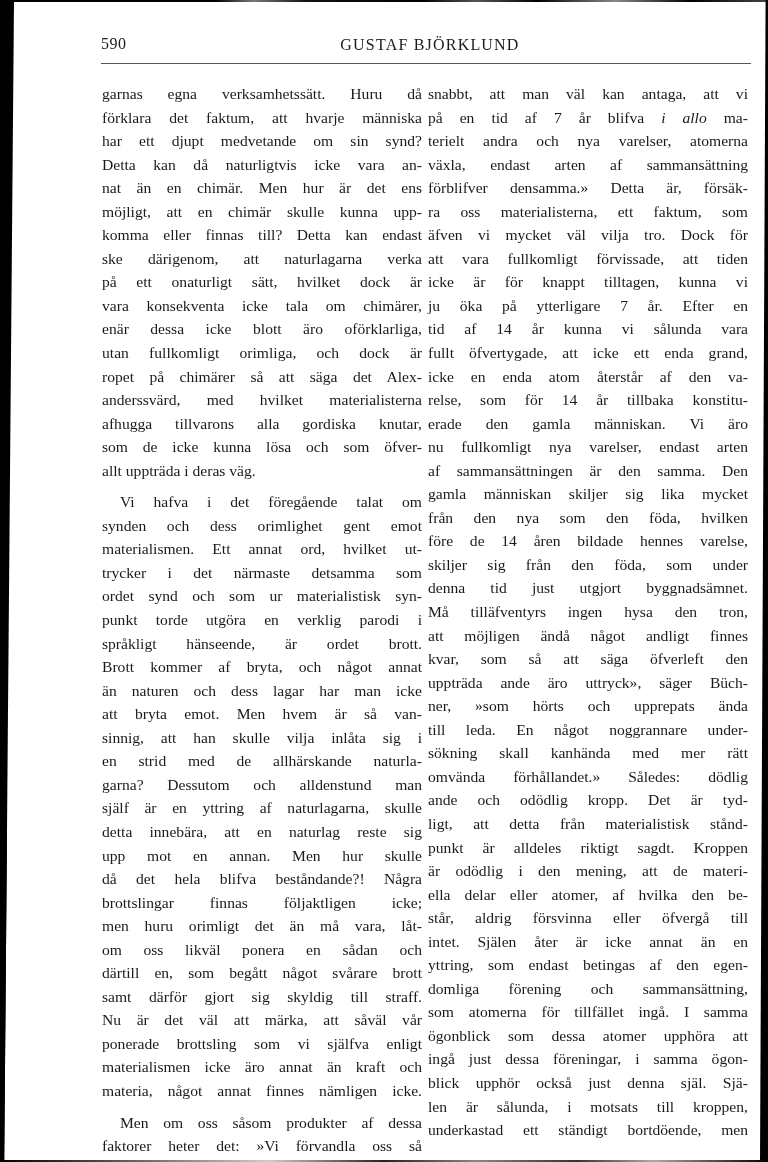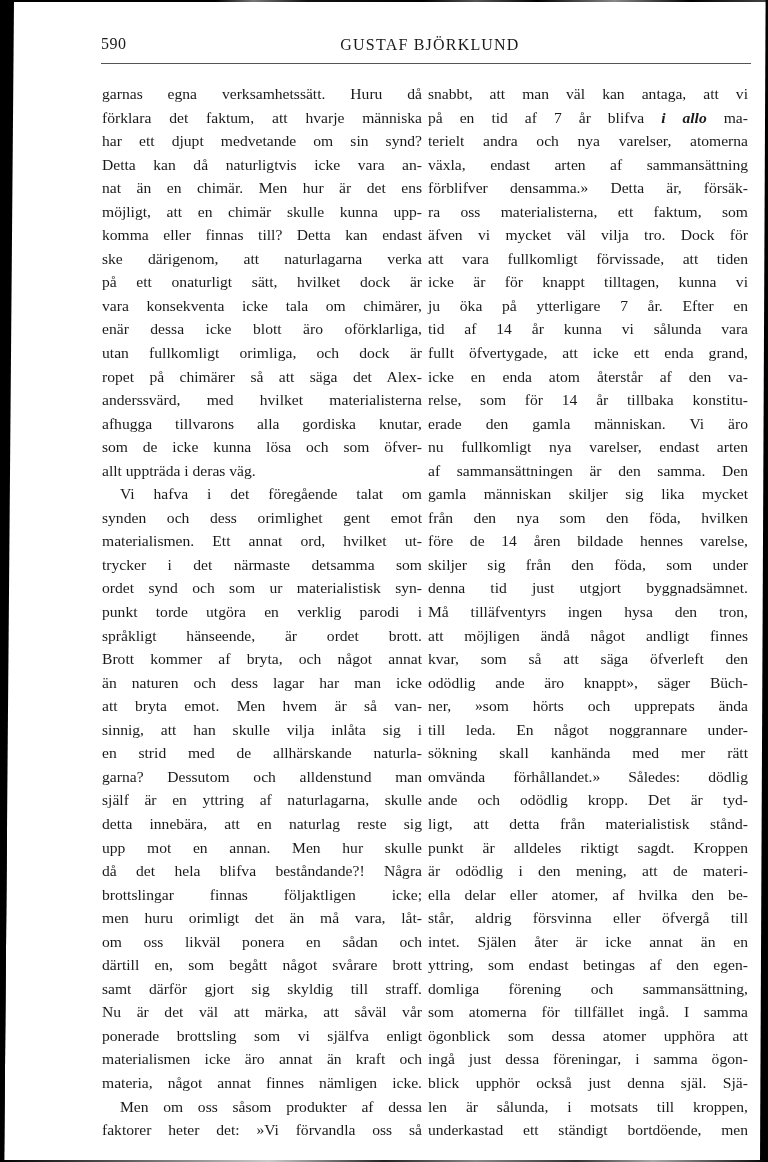--- a/index.html
+++ b/index.html
@@ -99,22 +99,23 @@
     text-align: justify;
     text-align-last: justify;
     height: 23.55px;
     overflow: visible;
   }
   .line.last {
     text-align-last: left;
   }
   .line.indent {
     padding-left: 18px;
-  }
-  .it { font-style: italic; font-weight: bold; }
+    margin-top: 8px;
+  }
+  .it { font-style: italic; }
 </style>
 </head>
 <body>
 
 <div class="scan-edge-top"></div>
 <div class="scan-edge-left"></div>
 <div class="scan-edge-right"></div>
 <div class="scan-edge-bottom"></div>
 
 <div class="page">
@@ -190,21 +191,21 @@
       <span class="line">nu fullkomligt nya varelser, endast arten</span>
       <span class="line">af sammansättningen är den samma.  Den</span>
       <span class="line">gamla människan skiljer sig lika mycket</span>
       <span class="line">från den nya som den föda, hvilken</span>
       <span class="line">före de 14 åren bildade hennes varelse,</span>
       <span class="line">skiljer sig från den föda, som under</span>
       <span class="line">denna tid just utgjort byggnadsämnet.</span>
       <span class="line">Må tilläfventyrs ingen hysa den tron,</span>
       <span class="line">att möjligen ändå något andligt finnes</span>
       <span class="line">kvar, som så att säga öfverleft den</span>
-      <span class="line">odödlig ande äro knappt», säger Büch-</span>
+      <span class="line">uppträda ande äro uttryck», säger Büch-</span>
       <span class="line">ner, »som hörts och upprepats ända</span>
       <span class="line">till leda.  En något noggrannare under-</span>
       <span class="line">sökning skall kanhända med mer rätt</span>
       <span class="line">omvända förhållandet.»  Således: dödlig</span>
       <span class="line">ande och odödlig kropp.  Det är tyd-</span>
       <span class="line">ligt, att detta från materialistisk stånd-</span>
       <span class="line">punkt är alldeles riktigt sagdt.  Kroppen</span>
       <span class="line">är odödlig i den mening, att de materi-</span>
       <span class="line">ella delar eller atomer, af hvilka den be-</span>
       <span class="line">står, aldrig försvinna eller öfvergå till</span>

